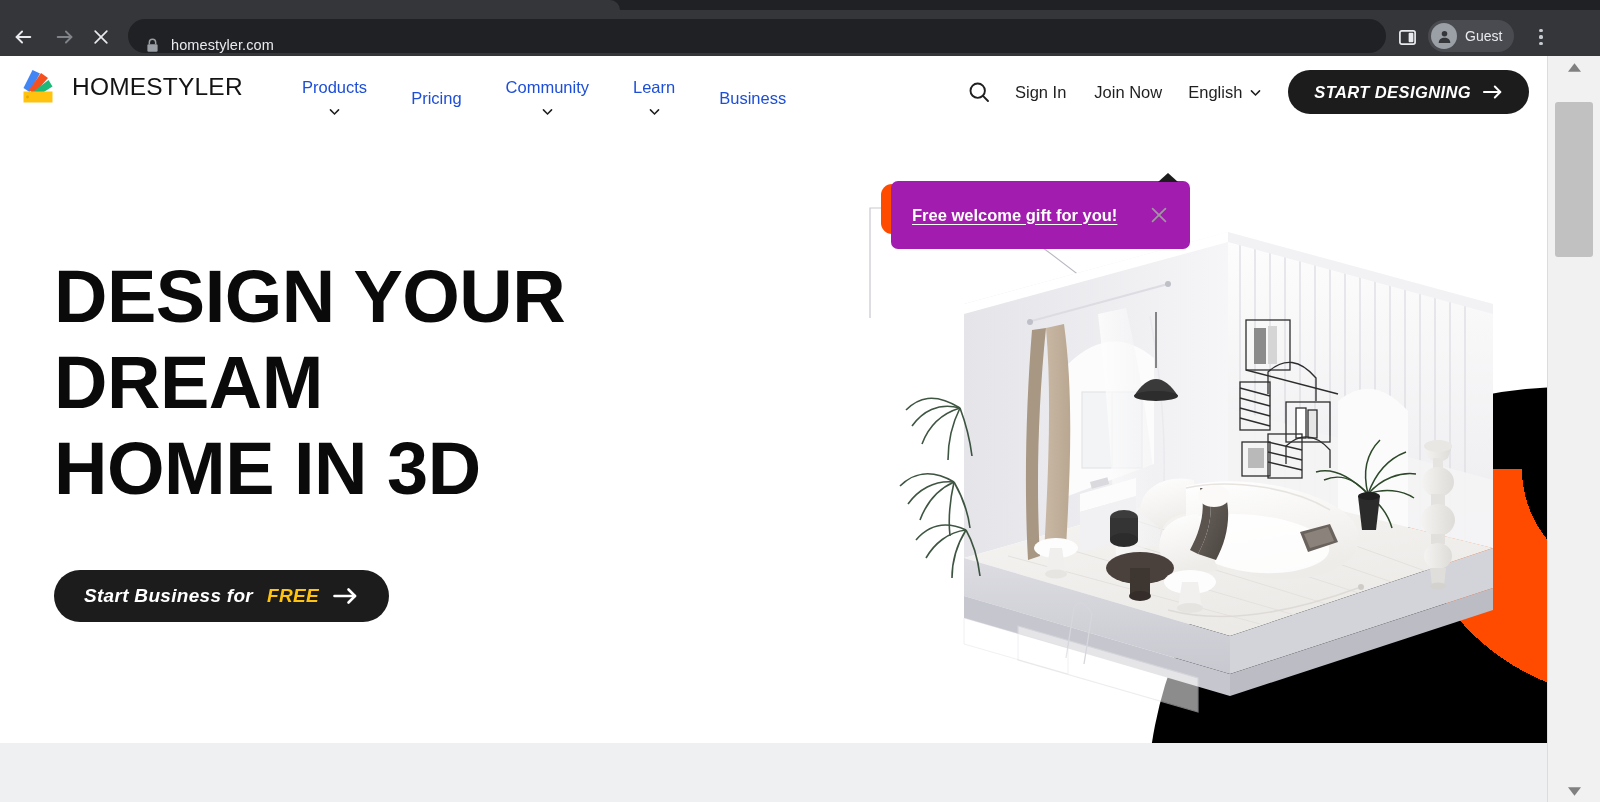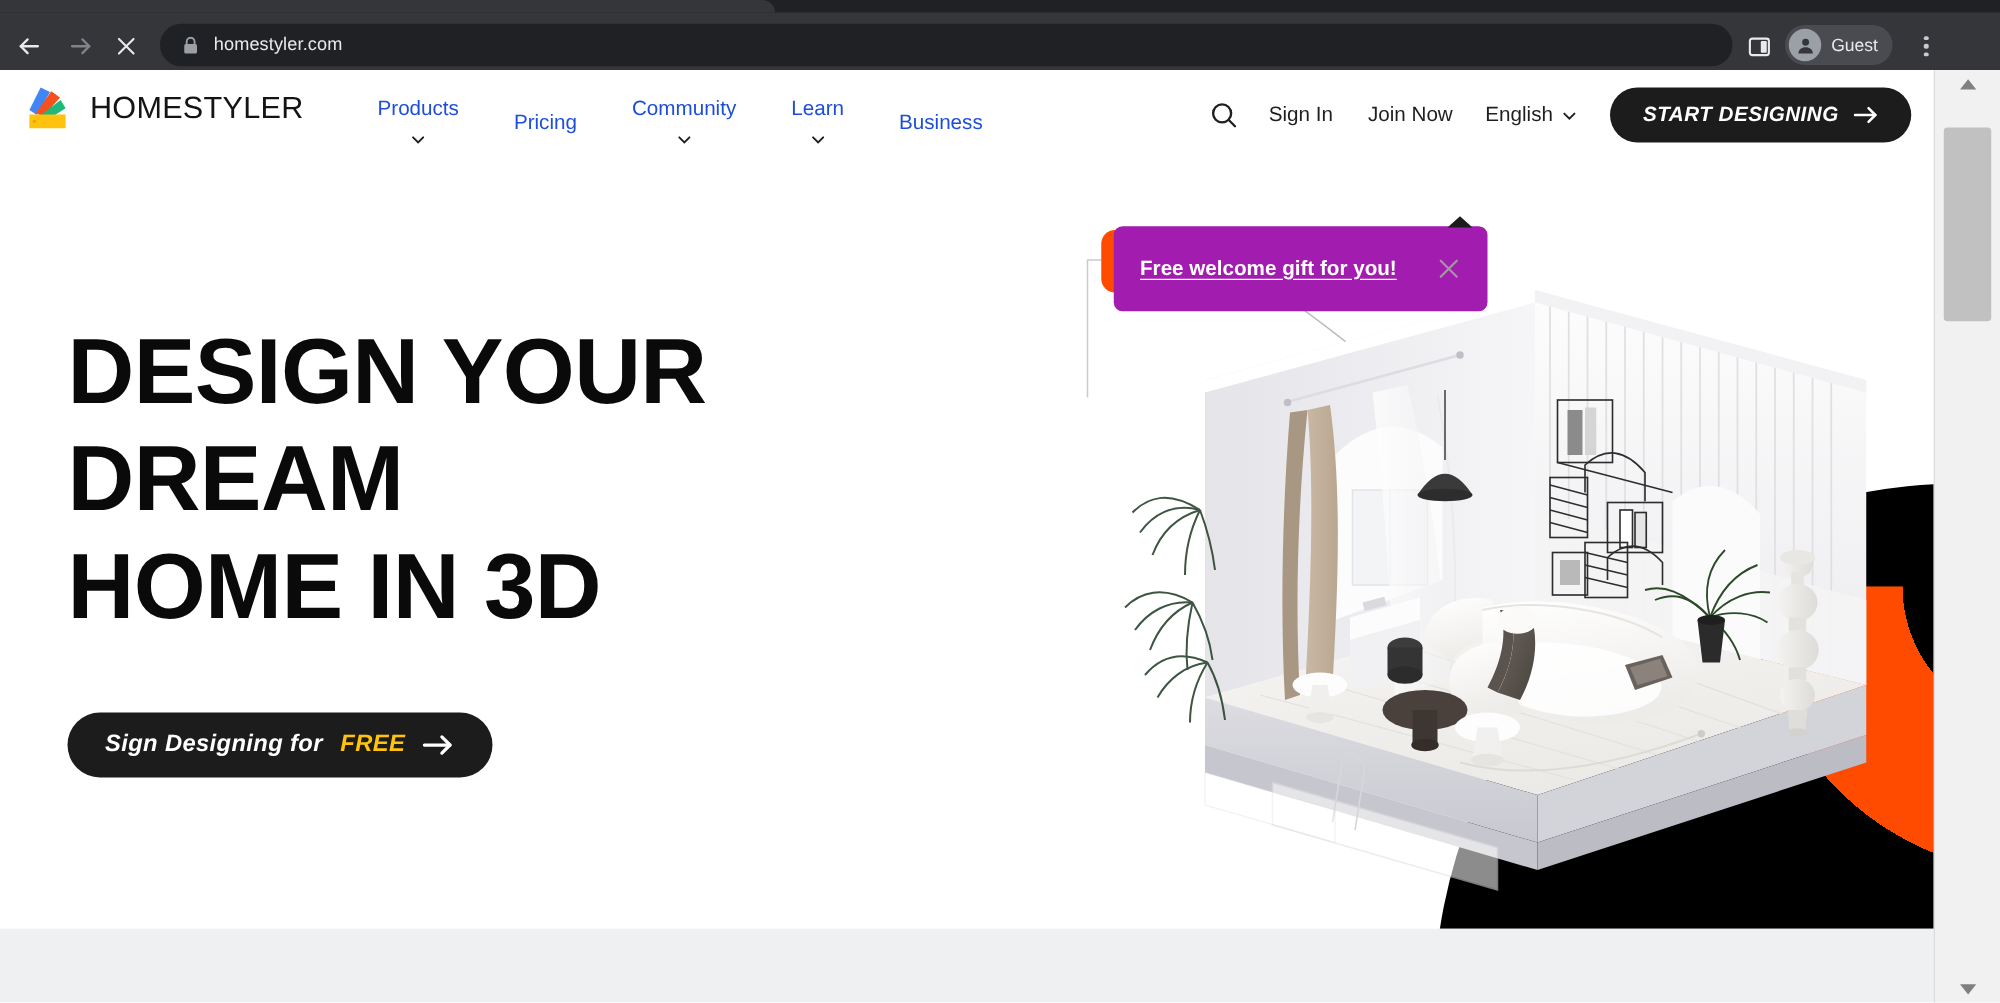--- a/index.html
+++ b/index.html
@@ -24,21 +24,21 @@
     display:flex; align-items:center; justify-content:center;
   }
   .nav-btn svg { display:block; }
 
   #back-button   { left:10px; }
   #forward-button{ left:52px; }
   #stop-button   { left:88px; }
 
   #omnibox {
     position:absolute; left:128px; top:9px; width:1258px; height:34px;
-    background:#202124; border-radius:17px; display:flex; align-items:center;
+    background:#202124; border-radius:17px; display:flex; align-items:flex-end;
   }
   #lock-icon { margin-left:18px; margin-right:12px; display:flex; }
   #url-text {
     color:#e8eaed; font-size:14.5px; letter-spacing:.1px;
     font-family:"Liberation Sans", sans-serif;
   }
 
   #sidepanel-button {
     position:absolute; left:1394px; top:14px; width:26px; height:26px;
     display:flex; align-items:center; justify-content:center;
@@ -569,21 +569,21 @@
         </span>
       </div>
     </div>
 
     <div id="hero-copy">
       <h1 id="hero-title">
         <span>DESIGN YOUR DREAM</span><br>
         <span>HOME IN 3D</span>
       </h1>
       <div id="hero-cta">
-        <span>Sign Designing for</span>
+        <span>Start Business for</span>
         <span class="free-word">FREE</span>
         <svg width="26" height="18" viewBox="0 0 26 18" fill="none" stroke="#ffffff" stroke-width="2.6" stroke-linecap="round" stroke-linejoin="round">
           <line x1="1.5" y1="9" x2="22" y2="9"></line>
             <polyline points="15.5,2.5 22,9 15.5,15.5"></polyline>
         </svg>
       </div>
     </div>
 
   </div>
 

